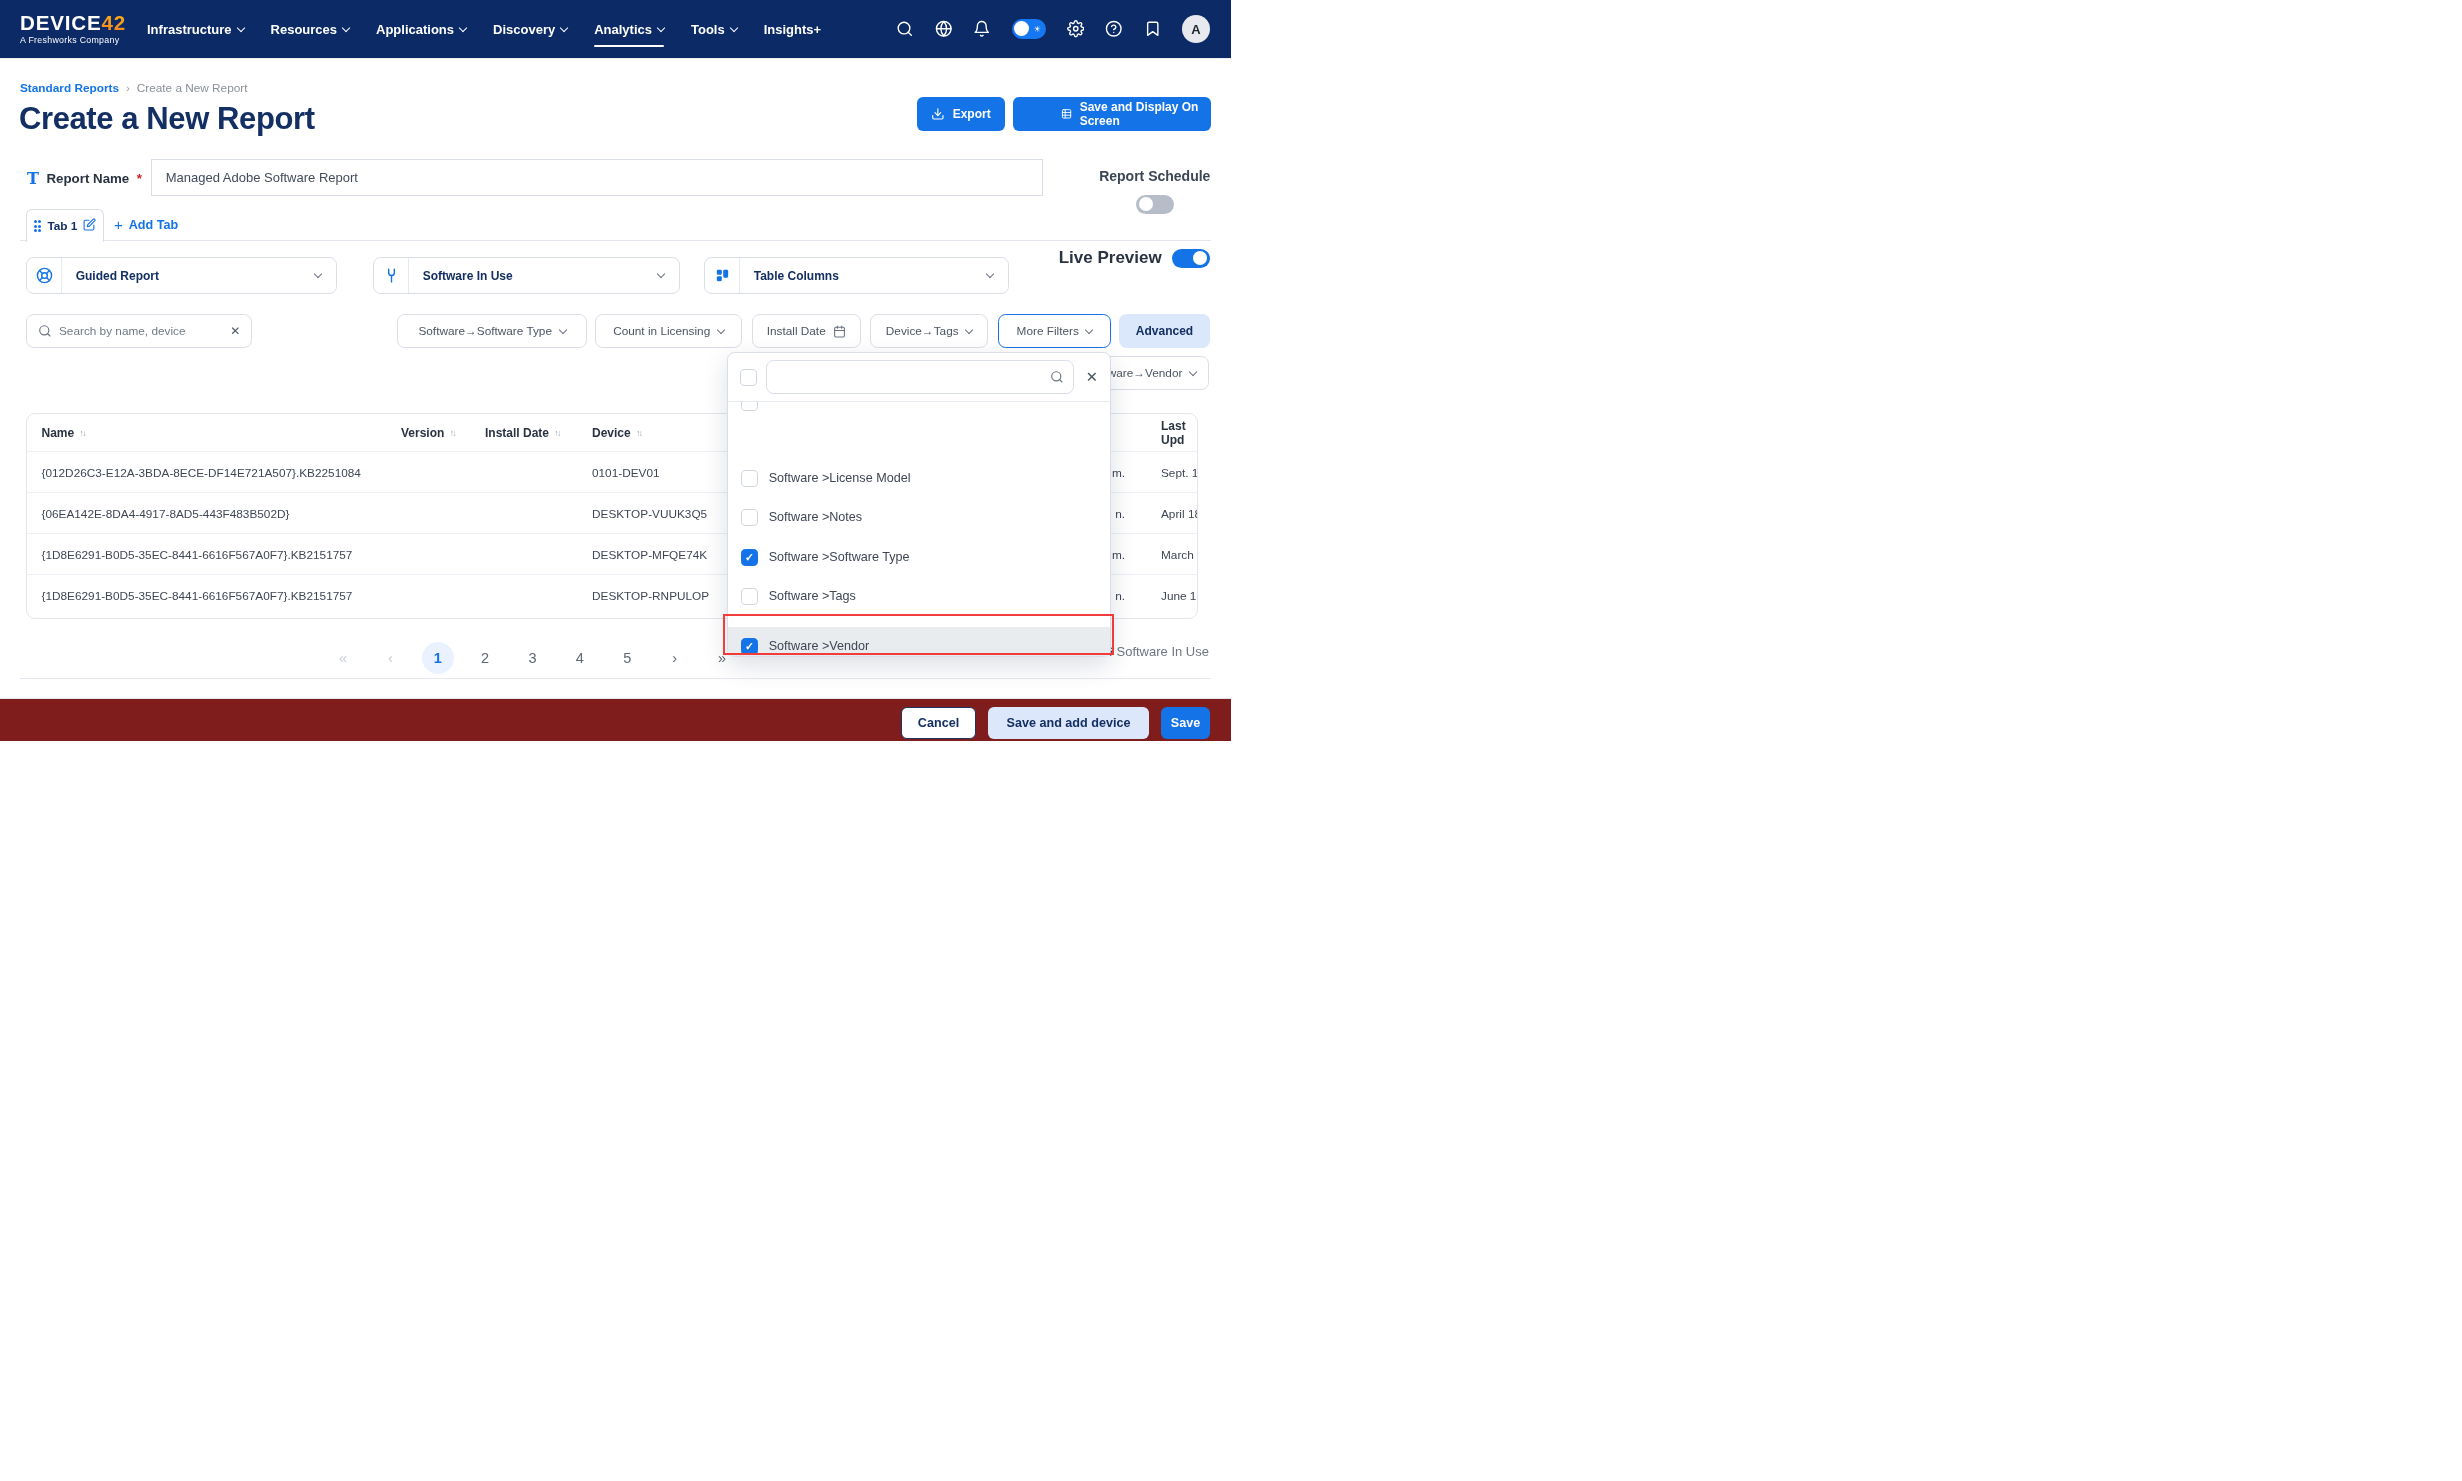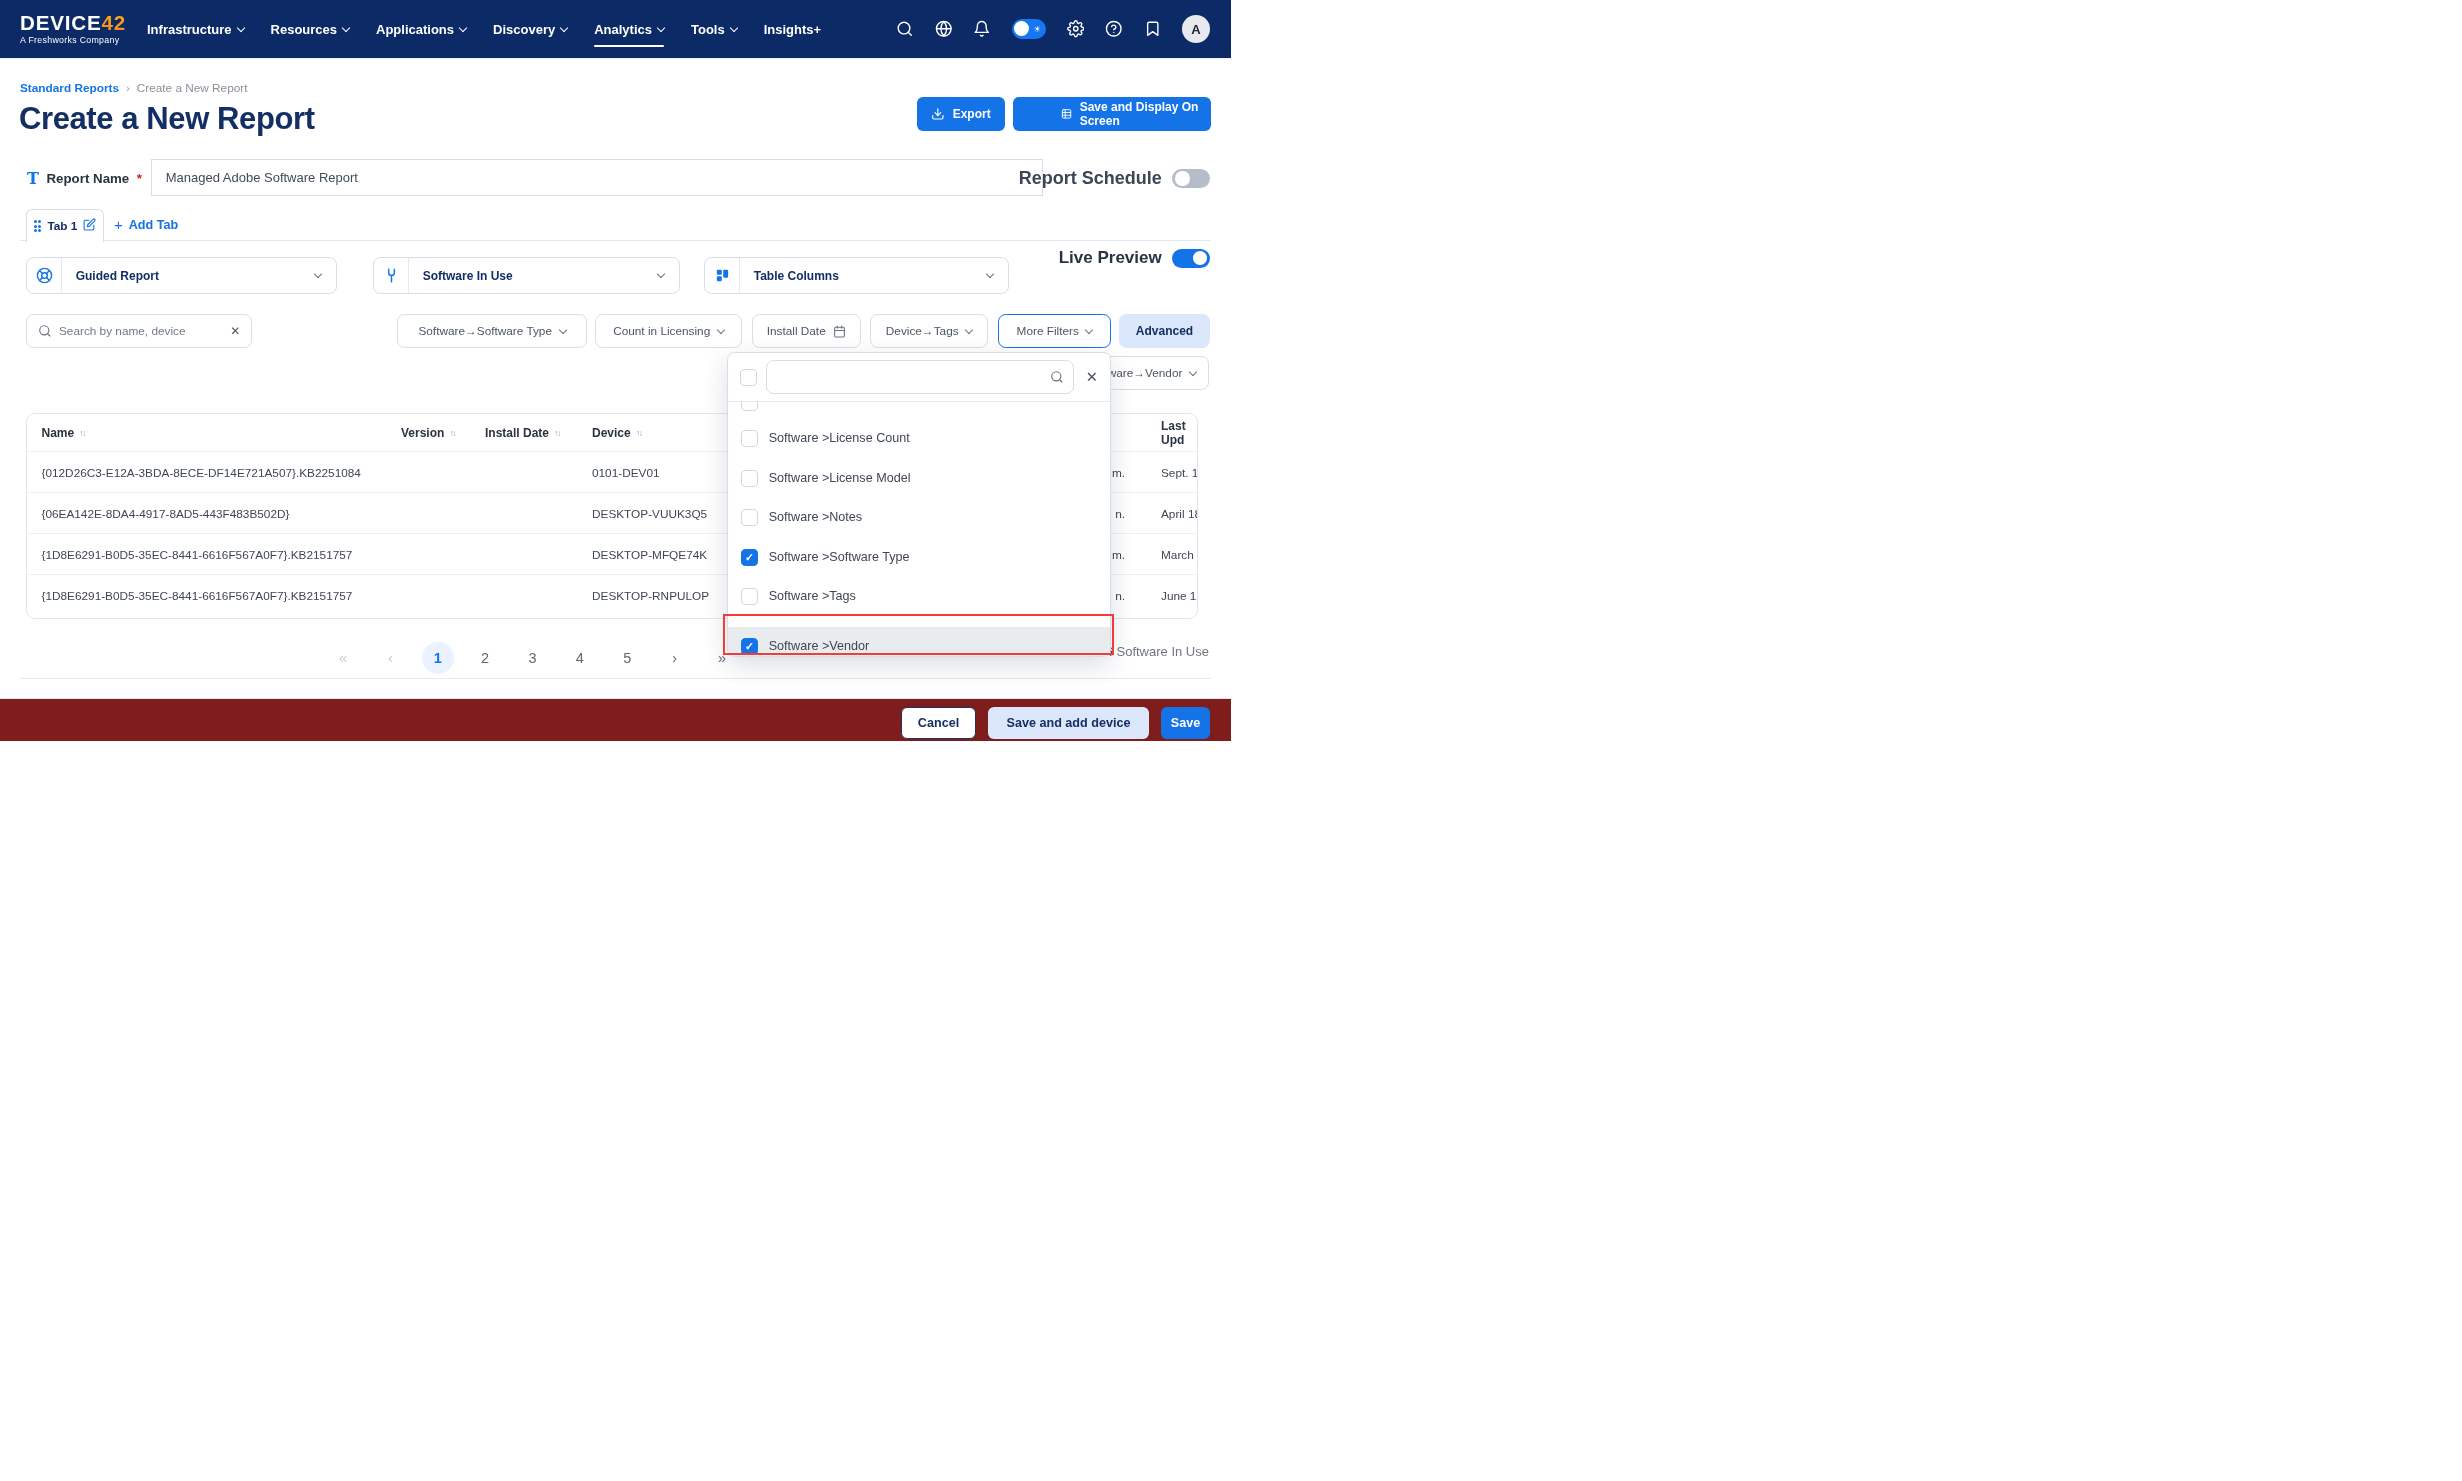--- a/index.html
+++ b/index.html
@@ -41,21 +41,21 @@
 
   .btn { display:flex; align-items:center; justify-content:center; gap:7.6px; border-radius:6px; cursor:pointer; font-weight:600; }
   .btn-primary { background:#1473e6; color:#ffffff; }
   .btn svg { stroke:#ffffff; stroke-width:2; fill:none; stroke-linecap:round; stroke-linejoin:round; }
 
   
   .field-label { position:absolute; left:27px; top:169px; display:flex; align-items:center; gap:7.6px; font-size:13.3px; font-weight:600; color:#2a3342; }
   .t-icon { font-family:"DejaVu Serif", serif; color:#1473e6; font-size:16px; font-weight:700; }
   .req { color:#d21f1f; font-weight:700; }
   .report-input { position:absolute; left:151px; top:159px; width:892px; height:37px; border:0.8px solid #d9dee6; border-radius:0; font-size:13px; color:#414b5a; padding:0 13.7px; font-family:"Liberation Sans",sans-serif; outline:none; }
-  .schedule { position:absolute; right:20.6px; top:168px; display:flex; align-items:center; gap:10.7px; font-size:18px; font-weight:600; color:#3c4654; }
+  .schedule { position:absolute; right:20.6px; top:168px; display:flex; align-items:center; gap:10.7px; font-size:14px; font-weight:600; color:#3c4654;flex-direction:column; }
 
   
   .tab-divider { position:absolute; left:20px; top:240px; width:1191px; height:0.8px; background:#e3e7ed; }
   .tab { position:absolute; left:26px; top:209px; width:78px; height:33px; background:#ffffff; border:0.8px solid #d9dee6; border-bottom:none; border-radius:6px 6px 0 0; display:flex; align-items:center; justify-content:center; gap:6px; cursor:pointer; z-index:2; }
   .tab-label { font-size:11.8px; font-weight:700; color:#132f63; }
   .drag-dots { display:grid; grid-template-columns:3px 3px; grid-gap:1.9px; }
   .drag-dots i { width:3px; height:3px; border-radius:50%; background:#1473e6; }
   .edit-ic svg { width:13px; height:13px; stroke:#1473e6; stroke-width:2; fill:none; stroke-linecap:round; stroke-linejoin:round; }
   .add-tab { position:absolute; left:114px; top:216px; color:#1473e6; font-size:12.6px; font-weight:600; cursor:pointer; display:flex; gap:6px; align-items:center; }
   .add-plus { font-size:15px; font-weight:400; }
@@ -398,24 +398,20 @@
       <input value="" style="">
       <svg viewBox="0 0 24 24">
           <circle cx="11" cy="11" r="8"></circle>
           <line x1="21" y1="21" x2="16.65" y2="16.65"></line>
         </svg>
     </span>
     <span class="clear-x" style="font-size:14.5px; margin-left:3px;">✕</span>
   </div>
   <div class="panel-list">
     <span class="checkbox" style="position:absolute; left:13px; top:-8.4px;"></span>
-    <div class="p-item" style="top:16px;">
-      <span class="checkbox"></span>
-      <span>Software &gt;License Count</span>
-    </div>
     <div class="p-item" style="top:56px;">
       <span class="checkbox"></span>
       <span>Software &gt;License Model</span>
     </div>
     <div class="p-item" style="top:95px;">
       <span class="checkbox"></span>
       <span>Software &gt;Notes</span>
     </div>
     <div class="p-item" style="top:135px;">
       <span class="checkbox checked">✓</span>

